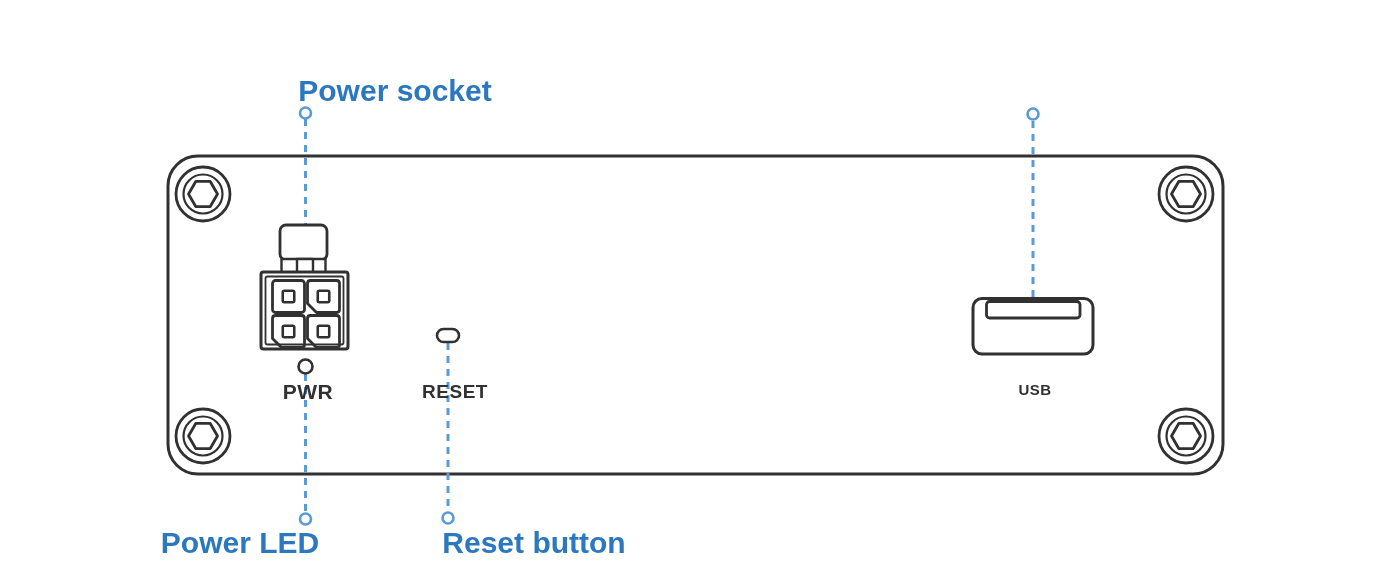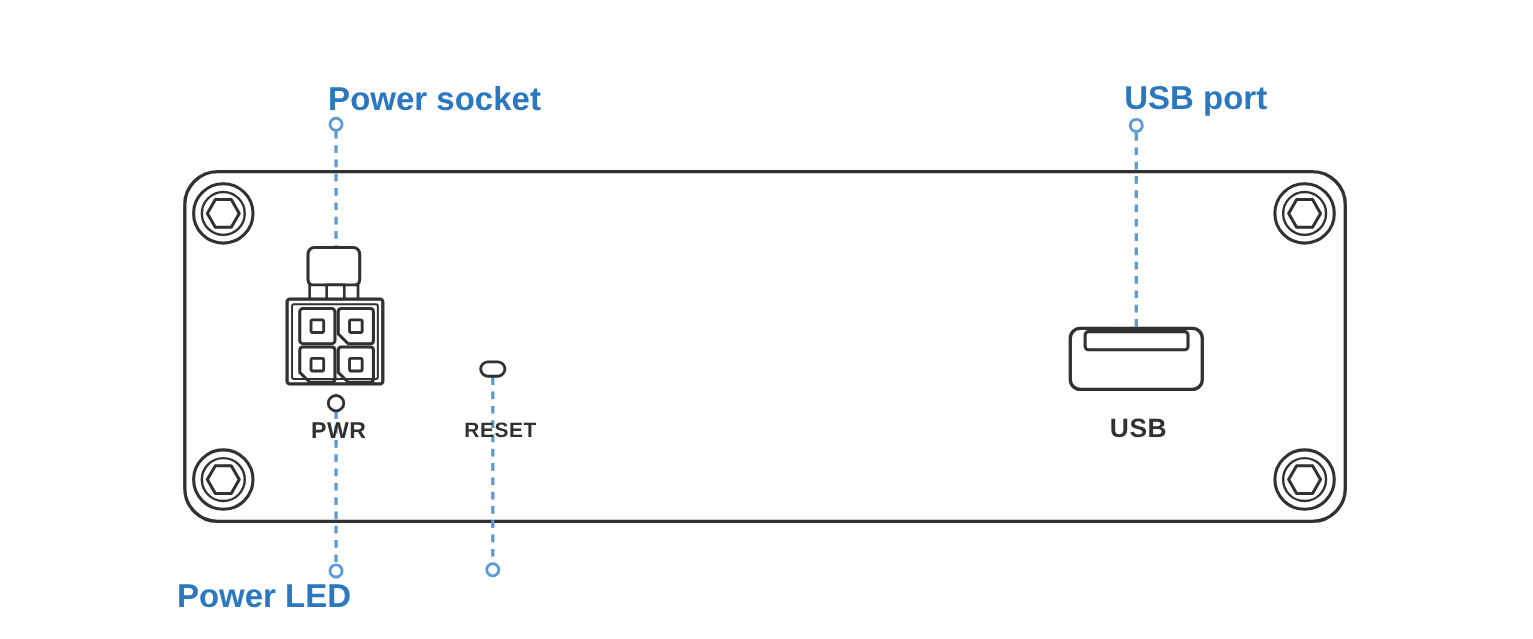--- a/index.html
+++ b/index.html
@@ -13,21 +13,21 @@
   .ink-fill{stroke:var(--ink,#313131);fill:#fff;stroke-linejoin:round;}
   .leader{stroke:var(--leader,#5a9bd5);stroke-width:3;stroke-dasharray:7 6;fill:none;stroke-linecap:butt;}
   .dot{stroke:var(--leader,#5a9bd5);stroke-width:2.6;fill:#fff;}
   
   .callout{
     position:absolute;transform:translateX(-50%);white-space:nowrap;
     color:var(--accent,#2b77c0);font-weight:700;font-size:30px;line-height:30px;
   }
   .marking{
     position:absolute;transform:translateX(-50%);white-space:nowrap;
-    color:var(--ink,#313131);font-weight:700;font-size:24px;line-height:21px;letter-spacing:.5px;
+    color:var(--ink,#313131);font-weight:700;font-size:15px;line-height:21px;letter-spacing:.5px;
   }
 </style>
 </head>
 <body>
 
 <div class="canvas">
 
   <svg class="artwork" width="1394" height="581" viewBox="0 0 1394 581">
 
     <rect x="168" y="135" width="1055" height="318" rx="30" class="ink" stroke-width="3"></rect>
@@ -87,20 +87,20 @@
 
     <rect x="437" y="308" width="22" height="13" rx="6.5" class="ink-fill" stroke-width="2.6"></rect>
 
     <g>
       <rect x="973" y="277.5" width="120" height="55.5" rx="9" class="ink-fill" stroke-width="3"></rect>
       <rect x="986.5" y="280.5" width="93.5" height="16.5" rx="3" class="ink" stroke-width="2.8"></rect>
     </g>
   </svg>
 
   <div class="callout" style="left:395px;top:55px;">Power socket</div>
-  <div class="callout" style="left:1087px;top:54px;">USB port</div>
   <div class="callout" style="left:240px;top:507px;">Power LED</div>
+  <div class="callout" style="left:534px;top:507px;">Reset button</div>
 
   <div class="marking" style="left:308px;top:360px;font-size:21px;">PWR</div>
   <div class="marking" style="left:455px;top:360px;font-size:19px;text-align:right;">RESET</div>
   <div class="marking" style="left:1035px;top:358px;">USB</div>
 
 </div>
 
 </body></html>

